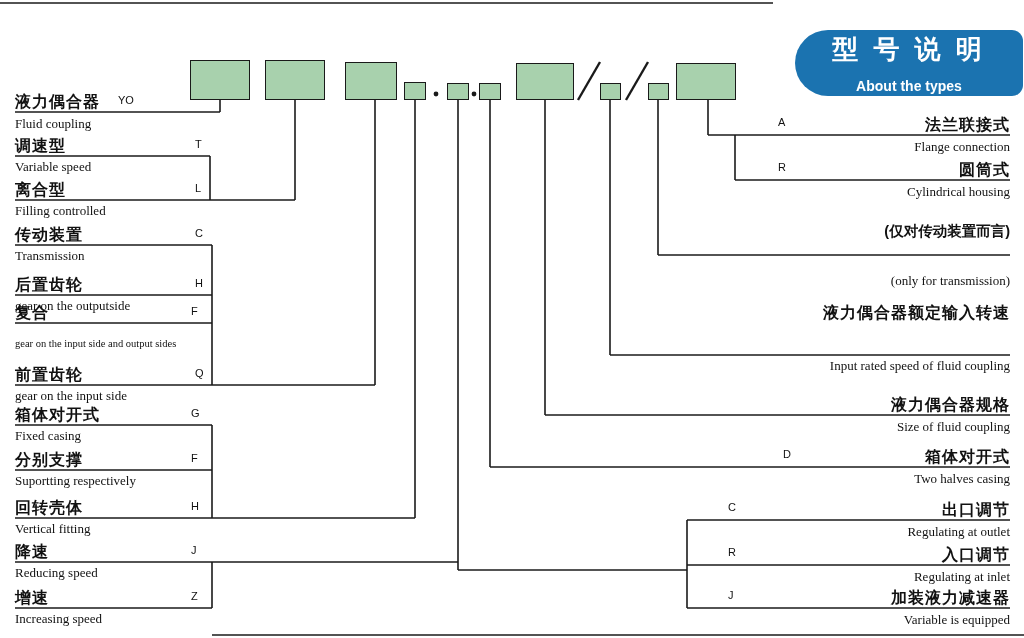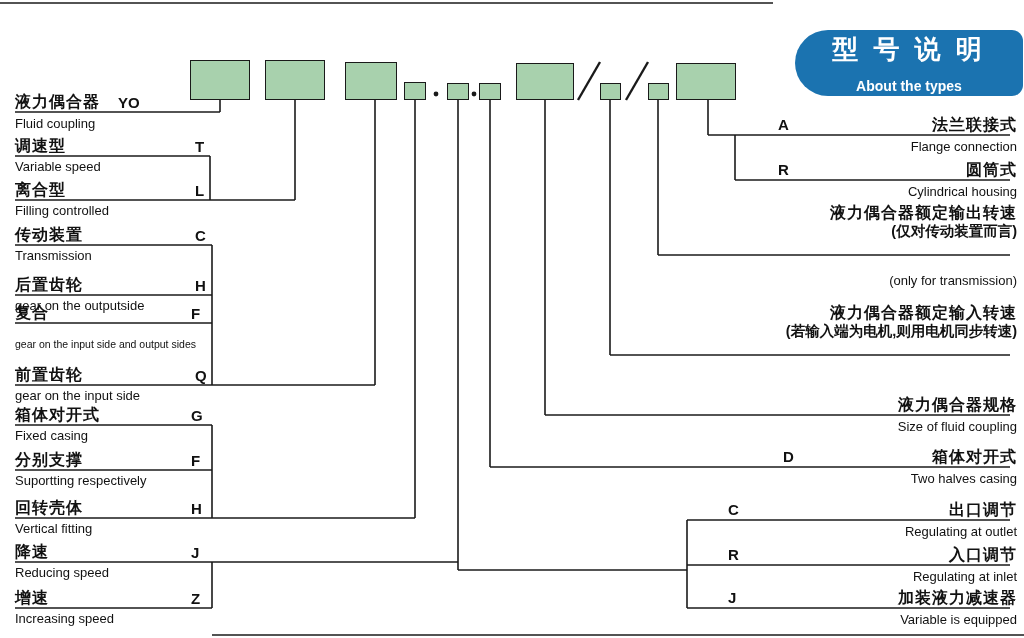--- a/index.html
+++ b/index.html
@@ -2,24 +2,24 @@
 <html><head>
 <meta charset="utf-8">
 <style>
   html,body{margin:0;padding:0;background:#fff;}
   .canvas{position:relative;width:1024px;height:638px;background:#ffffff;overflow:hidden;
           font-family:"Liberation Sans", sans-serif;color:#111;}
   .lines{position:absolute;left:0;top:0;}
   .box{position:absolute;background:#a8d1ad;border:1.5px solid #1a1a1a;box-sizing:border-box;}
   .zh{position:absolute;font-weight:bold;font-size:16px;white-space:nowrap;letter-spacing:1px;}
   .zh2{position:absolute;font-weight:bold;font-size:14.5px;white-space:nowrap;}
-  .code{position:absolute;font-size:15px;font-weight:bold;}
-  .en{position:absolute;font-size:13px;white-space:nowrap;}
+  .code{position:absolute;font-size:11px;font-weight:normal;}
+  .en{position:absolute;font-size:13px;white-space:nowrap;font-family:Liberation Serif, serif;}
   .small{font-size:10.5px;}
-  .r{right:7px;text-align:center;}
+  .r{right:14px;text-align:center;}
   .badge{position:absolute;left:795px;top:30px;width:228px;height:66px;background:#1b73b0;
          border-radius:42px 14px 14px 42px;display:flex;flex-direction:column;
          align-items:center;justify-content:center;gap:11px;}
   .badge-zh{color:#fff;font-size:26px;font-weight:bold;letter-spacing:4px;white-space:nowrap;}
   .badge-en{color:#fff;font-size:14px;font-weight:bold;white-space:nowrap;}
 </style>
 </head>
 <body>
 
 <div class="canvas">
@@ -150,26 +150,25 @@
   <div class="en" style="left:15px;top:611px">Increasing speed</div>
 
   <div class="code" style="left:778px;top:116px">A</div>
   <div class="zh r" style="top:115px">法兰联接式</div>
   <div class="en r" style="top:139px">Flange connection</div>
 
   <div class="code" style="left:778px;top:161px">R</div>
   <div class="zh r" style="top:160px">圆筒式</div>
   <div class="en r" style="top:184px">Cylindrical housing</div>
 
-  <div class="zh r" style="top:203px">液力偶合器额定输出转速</div>
   <div class="zh2 r" style="top:222px">(仅对传动装置而言)</div>
   <div class="en r" style="top:273px">(only for transmission)</div>
 
   <div class="zh r" style="top:303px">液力偶合器额定输入转速</div>
-  <div class="zh2 r" style="top:322px">(若输入端为电机,则用电机同步转速)</div>
+  <div class="en r" style="top:358px">Input rated speed of fluid coupling</div>
 
   <div class="zh r" style="top:395px">液力偶合器规格</div>
   <div class="en r" style="top:419px">Size of fluid coupling</div>
 
   <div class="code" style="left:783px;top:448px">D</div>
   <div class="zh r" style="top:447px">箱体对开式</div>
   <div class="en r" style="top:471px">Two halves casing</div>
 
   <div class="code" style="left:728px;top:501px">C</div>
   <div class="zh r" style="top:500px">出口调节</div>

